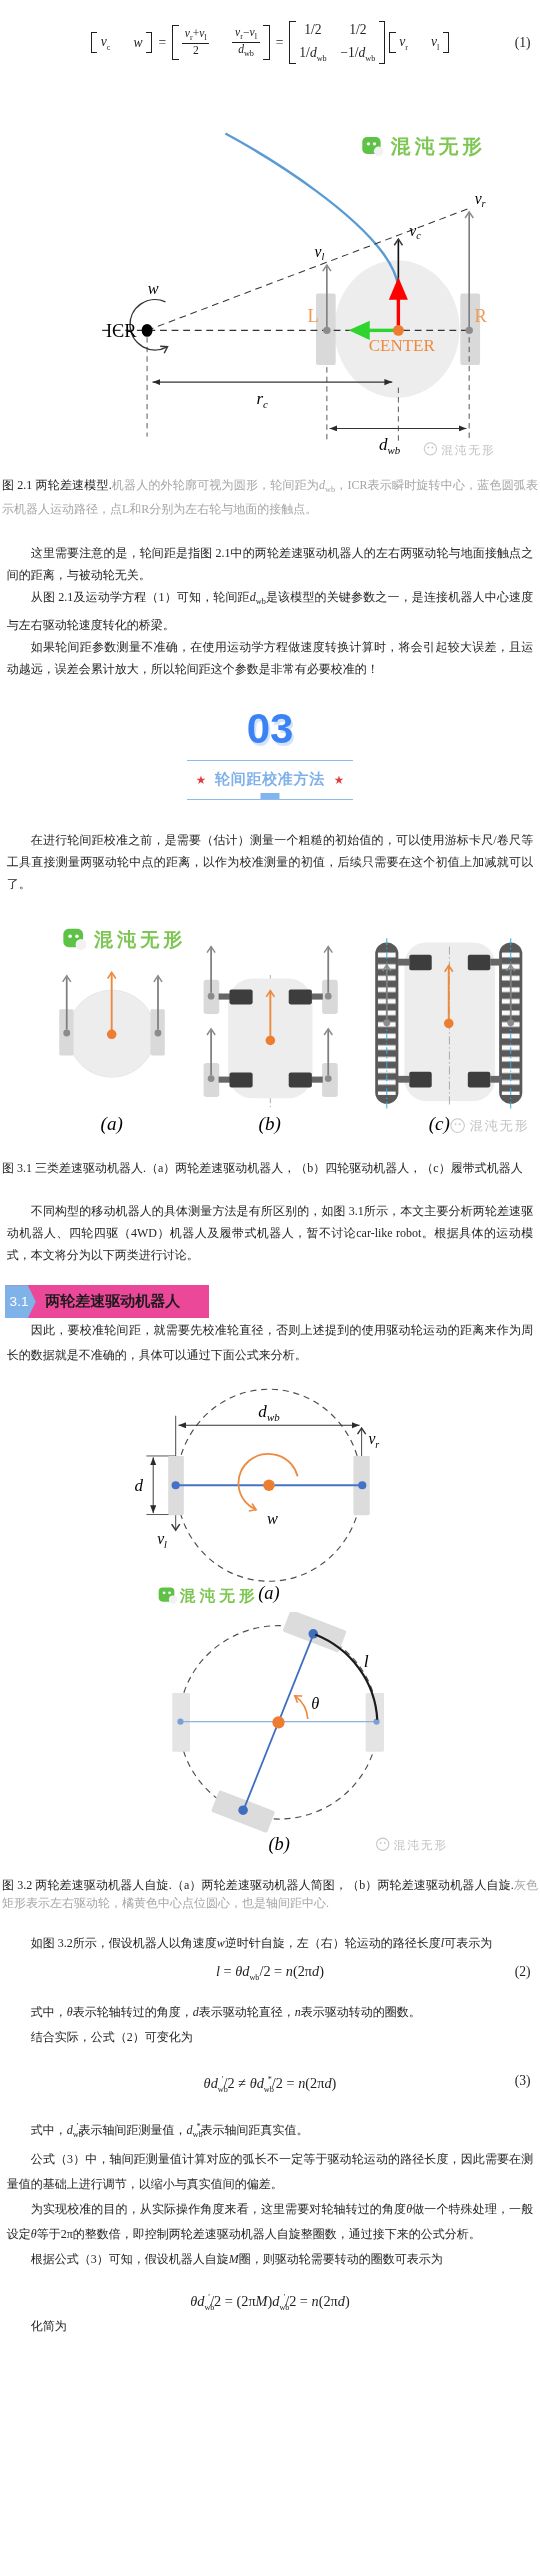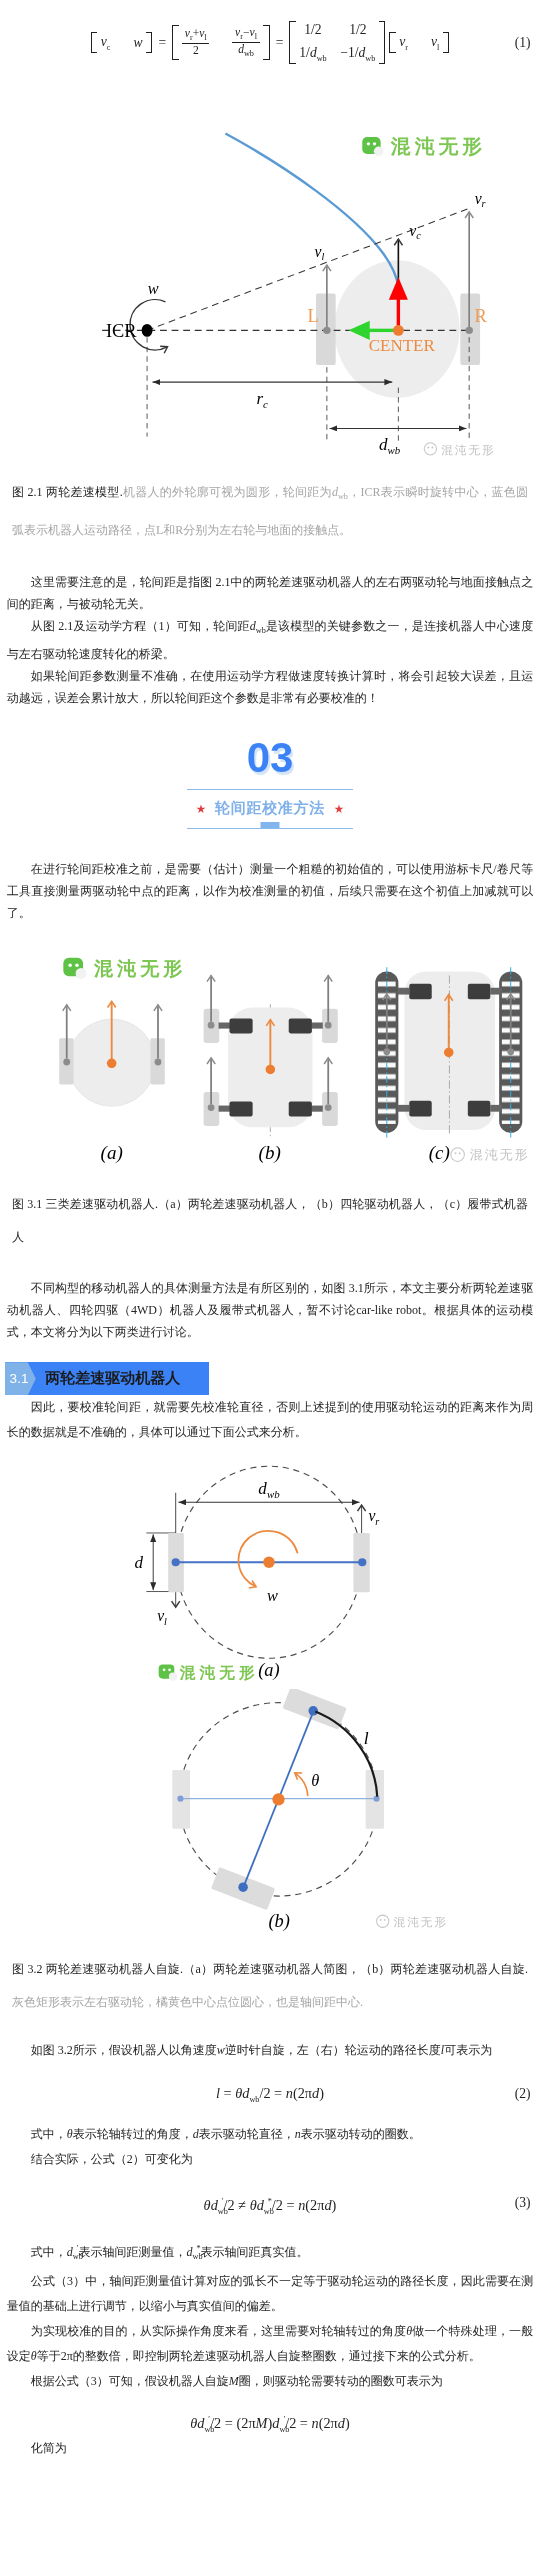--- a/index.html
+++ b/index.html
@@ -17,37 +17,37 @@
   .grid2{display:grid;grid-template-columns:auto auto;gap:6.8px 13.6px;align-items:center;justify-items:center;padding:1.4px 0;}
   .frac{display:inline-flex;flex-direction:column;align-items:center;line-height:1.15;font-size:11.6px;}
   .frac .fn{border-bottom:0.8px solid #1f1f1f;padding:0 2.7px;}
   .eqsign{margin:0 4.1px;}
   sub{font-size:8.2px;}
   sup{font-size:8.2px;}
   sub + sup{margin-left:-6.1px;}
   .eq-line{position:relative;text-align:center;font-family:"Liberation Serif","DejaVu Serif",serif;
     font-size:14.3px;height:31px;line-height:31px;color:#1f1f1f;}
   
-  .cap{margin:20.4px 0 9.5px;padding:0 12px;line-height:33px;font-size:12px;text-align:justify;}
+  .cap{margin:20.4px 0 9.5px;padding:0 2px;line-height:18px;font-size:12px;text-align:justify;}
   .bp{margin:0;padding:0 6.8px;line-height:22px;font-size:12px;text-indent:2em;text-align:justify;}
   .bp.wide{line-height:25px;}
   .gy{color:#a6a6a6;}
   
   .sec03{margin-top:27px;text-align:center;}
   .num03{font-family:"Liberation Sans","DejaVu Sans",sans-serif;font-weight:bold;font-size:42px;line-height:44px;
     color:#3b82f6;text-shadow:2px 2.7px 0.7px #d3e4f9;}
   .hr-top,.hr-bot{width:166px;margin:0 auto;border-top:1px solid #8cbaef;}
   .hr-top{margin-top:9.5px;}
   .sec-title-row{display:flex;justify-content:center;align-items:center;gap:8.9px;margin:8.9px auto 0;}
   .star{color:#e03e3e;font-size:11.6px;}
   .sec-title{font-family:"Liberation Sans","DejaVu Sans",sans-serif;font-weight:bold;font-size:15px;color:#7fb0ea;letter-spacing:0.7px;}
   .hr-bot{position:relative;margin-top:9.5px;}
   .hr-bot .tick{position:absolute;left:50%;top:-6.8px;transform:translateX(-50%);width:19px;height:6.1px;background:#82b4ee;}
   
-  .bar31{margin:19px 0 0 4.8px;width:204px;height:33px;background:#3b82f6;display:flex;align-items:center;}
+  .bar31{margin:19px 0 0 4.8px;width:204px;height:33px;background:#ec4899;display:flex;align-items:center;}
   .badge31{width:31px;height:33px;background:#7fb2e8;color:#fff;display:flex;align-items:center;
     font-family:"Liberation Sans","DejaVu Sans",sans-serif;font-size:13.6px;padding-left:4.8px;box-sizing:border-box;
     clip-path:polygon(0 0,74% 0,100% 50%,74% 100%,0 100%);}
   .bar-title{font-family:"Liberation Sans","DejaVu Sans",sans-serif;font-weight:bold;font-size:15px;color:#1a1a1a;margin-left:9.5px;}
   
   .fig{display:block;}
   .serif-it{font-family:"Liberation Serif","DejaVu Serif",serif;font-style:italic;}
   .wm-green{font-weight:bold;fill:#7cc652;letter-spacing:6px;}
   .wm-gray{fill:#c2c2c2;letter-spacing:3px;}
 </style>
@@ -369,21 +369,21 @@
       <circle cx="559" cy="339" r="1.3" fill="#c6c6c6"></circle>
         <circle cx="565" cy="339" r="1.3" fill="#c6c6c6"></circle>
     </g>
     <text x="578" y="348" font-size="17" class="wm-gray">混沌无形</text>
   </svg>
 
   <p class="cap" style="margin-top:13.6px">图 3.2 两轮差速驱动机器人自旋.（a）两轮差速驱动机器人简图，（b）两轮差速驱动机器人自旋.<span class="gy">灰色矩形表示左右驱动轮，橘黄色中心点位圆心，也是轴间距中心.</span></p>
 
   <p class="bp wide" style="margin-top:19px">如图 3.2所示，假设机器人以角速度<i>w</i>逆时针自旋，左（右）轮运动的路径长度<i>l</i>可表示为</p>
 
-  <div class="eq-line" style="margin-top:15px">
+  <div class="eq-line" style="">
     <span><i>l</i> = <i>θd</i><sub>wb</sub>/2 = <i>n</i>(2π<i>d</i>)</span>
     <span class="eq-num">(2)</span>
   </div>
 
   <p class="bp wide" style="margin-top:13.6px">式中，<i>θ</i>表示轮轴转过的角度，<i>d</i>表示驱动轮直径，<i>n</i>表示驱动转动的圈数。</p>
   <p class="bp wide">结合实际，公式（2）可变化为</p>
 
   <div class="eq-line" style="margin-top:13.6px">
     <span><i>θd</i><sub>wb</sub><sup>′</sup>/2 ≠ <i>θd</i><sub>wb</sub><sup>*</sup>/2 = <i>n</i>(2π<i>d</i>)</span>
     <span class="eq-num">(3)</span>

